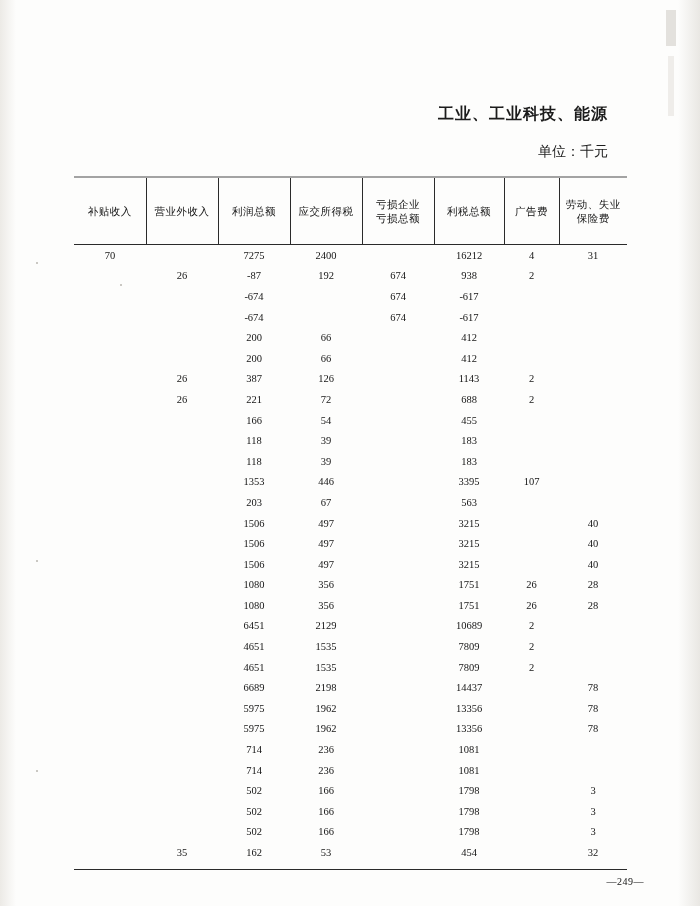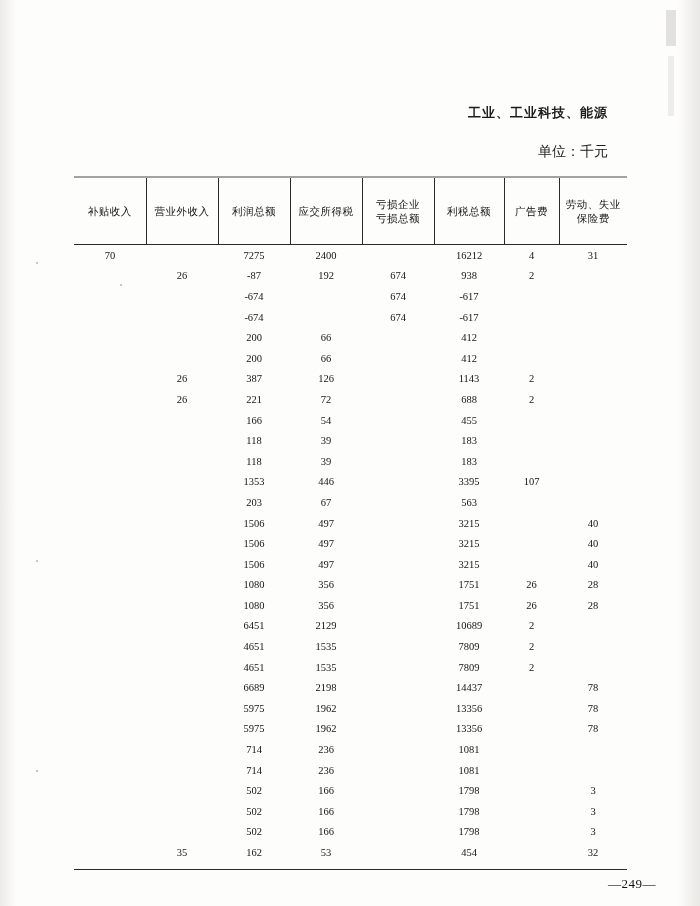--- a/index.html
+++ b/index.html
@@ -43,21 +43,21 @@
     position: absolute;
     right: 26px; top: 56px;
     width: 6px; height: 60px;
     background: #efedea;
   }
 
   .header-title {
     position: absolute;
     top: 104px;
     right: 92px;
-    font-size: 13px;
+    font-size: 16px;
     letter-spacing: 1px;
     font-weight: bold;
     color: #1c1c1c;
   }
   .unit-label {
     position: absolute;
     top: 143px;
     right: 92px;
     font-size: 14px;
     color: #1c1c1c;
@@ -110,23 +110,23 @@
   .bottom-rule {
     position: absolute;
     left: 74px;
     top: 869px;
     width: 553px;
     height: 0;
     border-top: 1.6px solid #2a2a2a;
   }
   .page-number {
     position: absolute;
-    right: 44px;
+    right: 56px;
     top: 876px;
-    font-size: 13px;
+    font-size: 10px;
     font-family: "Liberation Serif", serif;
     color: #141414;
     letter-spacing: 0.5px;
   }
   .speck {
     position: absolute;
     width: 2px; height: 2px;
     background: #b9b6b1;
     border-radius: 50%;
   }

